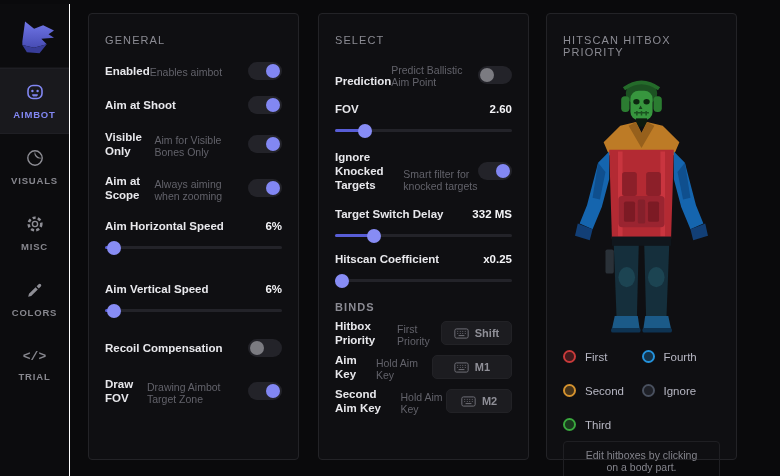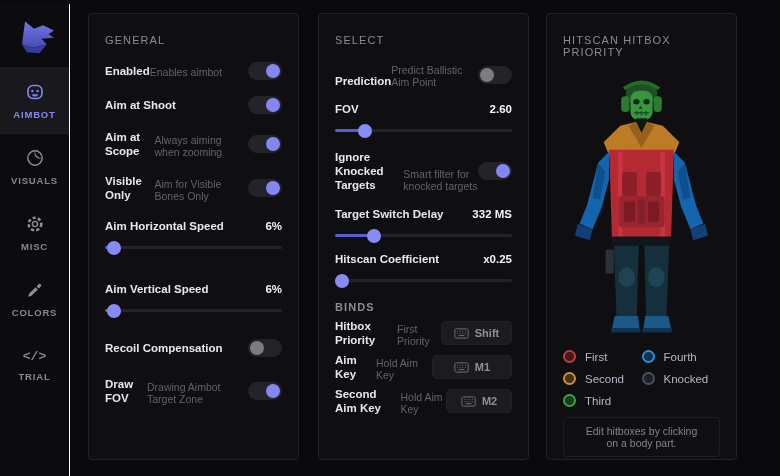--- a/index.html
+++ b/index.html
@@ -54,21 +54,21 @@
 
   
   .bind-row{margin-top:6px;}
   .key-btn{width:90px;height:24px;background:#1c1c20;border:1px solid #222226;border-radius:5px;
            display:flex;align-items:center;justify-content:center;gap:6px;cursor:pointer;
            color:#8f8f97;font-size:11px;font-weight:bold;}
   .key-btn svg{stroke:#6e6e76;}
 
   
   .model-wrap{flex:1;display:flex;align-items:flex-start;justify-content:center;margin-top:8px;}
-  .legend{display:grid;grid-template-columns:1fr 1fr;row-gap:9px;margin:2px 0 10px 0;}
+  .legend{display:grid;grid-template-columns:1fr 1fr;row-gap:21px;margin:2px 0 10px 0;}
   .legend-item{display:flex;align-items:center;gap:9px;cursor:pointer;}
   .legend-swatch{width:13px;height:13px;border-radius:50%;border:2px solid #888;position:relative;overflow:hidden;flex-shrink:0;}
   .legend-swatch .swatch-fill{position:absolute;inset:0;opacity:.28;}
   .legend-label{font-size:11.5px;color:#b7b7c3;}
   .hitbox-footer{border:1px solid #1f1f23;border-radius:4px;padding:7px 18px;margin-bottom:12px;
                  font-size:10.5px;color:#84848c;text-align:center;}
 </style>
 </head>
 <body>
 
@@ -141,32 +141,32 @@
       <div class="labels">
         <span class="lbl">Aim at Shoot</span>
       </div>
       <div class="toggle on">
           <div class="knob"></div>
         </div>
     </div>
 
     <div class="row toggle-row">
       <div class="labels">
+        <span class="lbl">Visible Only</span>
+        <span class="sub">Aim for Visible Bones Only</span>
+      </div>
+      <div class="toggle on">
+          <div class="knob"></div>
+        </div>
+    </div>
+
+    <div class="row toggle-row">
+      <div class="labels">
         <span class="lbl">Aim at Scope</span>
         <span class="sub">Always aiming when zooming</span>
-      </div>
-      <div class="toggle on">
-          <div class="knob"></div>
-        </div>
-    </div>
-
-    <div class="row toggle-row">
-      <div class="labels">
-        <span class="lbl">Visible Only</span>
-        <span class="sub">Aim for Visible Bones Only</span>
       </div>
       <div class="toggle on">
           <div class="knob"></div>
         </div>
     </div>
 
     <div class="slider-group">
       <div class="row slider-head">
         <span class="lbl">Aim Horizontal Speed</span>
         <span class="val">6%</span>
@@ -397,21 +397,21 @@
       <div class="legend-item">
         <span class="legend-swatch" style="border-color: rgb(212, 146, 47);">
             <span class="swatch-fill" style="background-color: rgb(212, 146, 47);"></span>
           </span>
         <span class="legend-label">Second</span>
       </div>
       <div class="legend-item">
         <span class="legend-swatch" style="border-color: rgb(73, 80, 94);">
             <span class="swatch-fill" style="background-color: rgb(73, 80, 94);"></span>
           </span>
-        <span class="legend-label">Knocked</span>
+        <span class="legend-label">Ignore</span>
       </div>
       <div class="legend-item">
         <span class="legend-swatch" style="border-color: rgb(58, 168, 62);">
             <span class="swatch-fill" style="background-color: rgb(58, 168, 62);"></span>
           </span>
         <span class="legend-label">Third</span>
       </div>
     </div>
 
     <div class="hitbox-footer">Edit hitboxes by clicking on a body part.</div>

